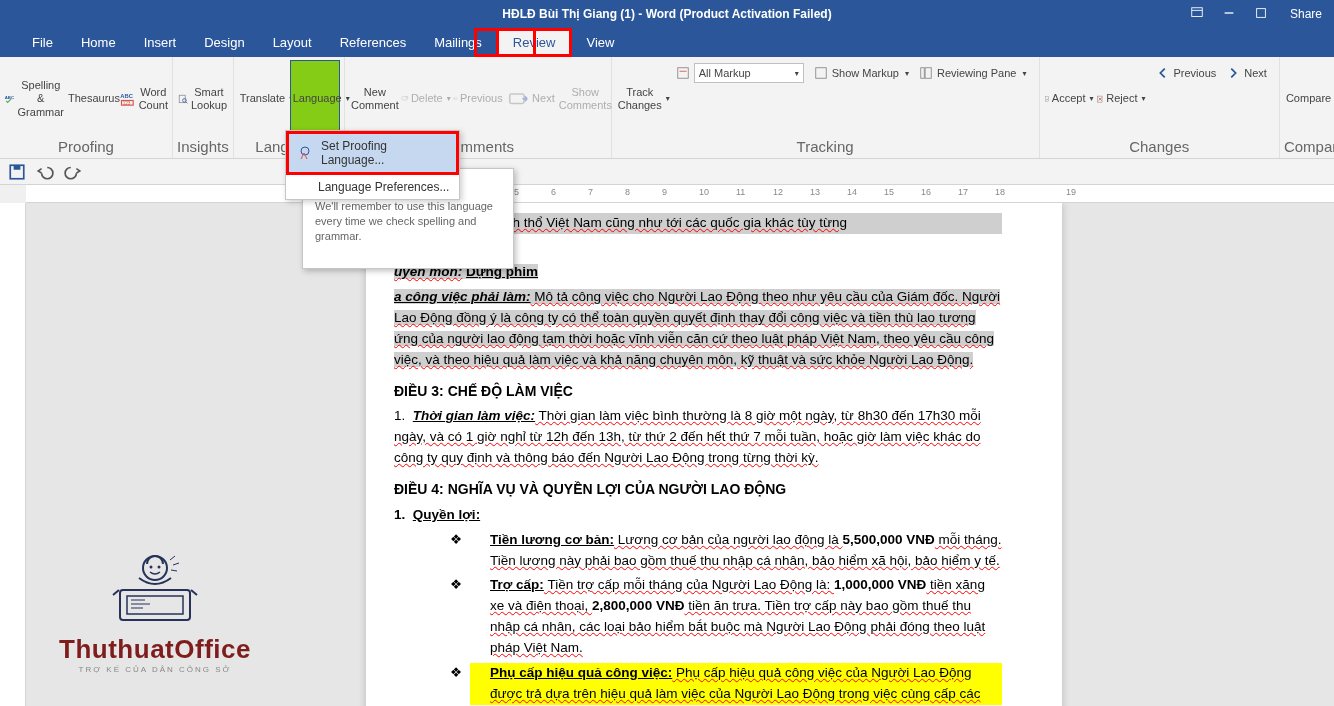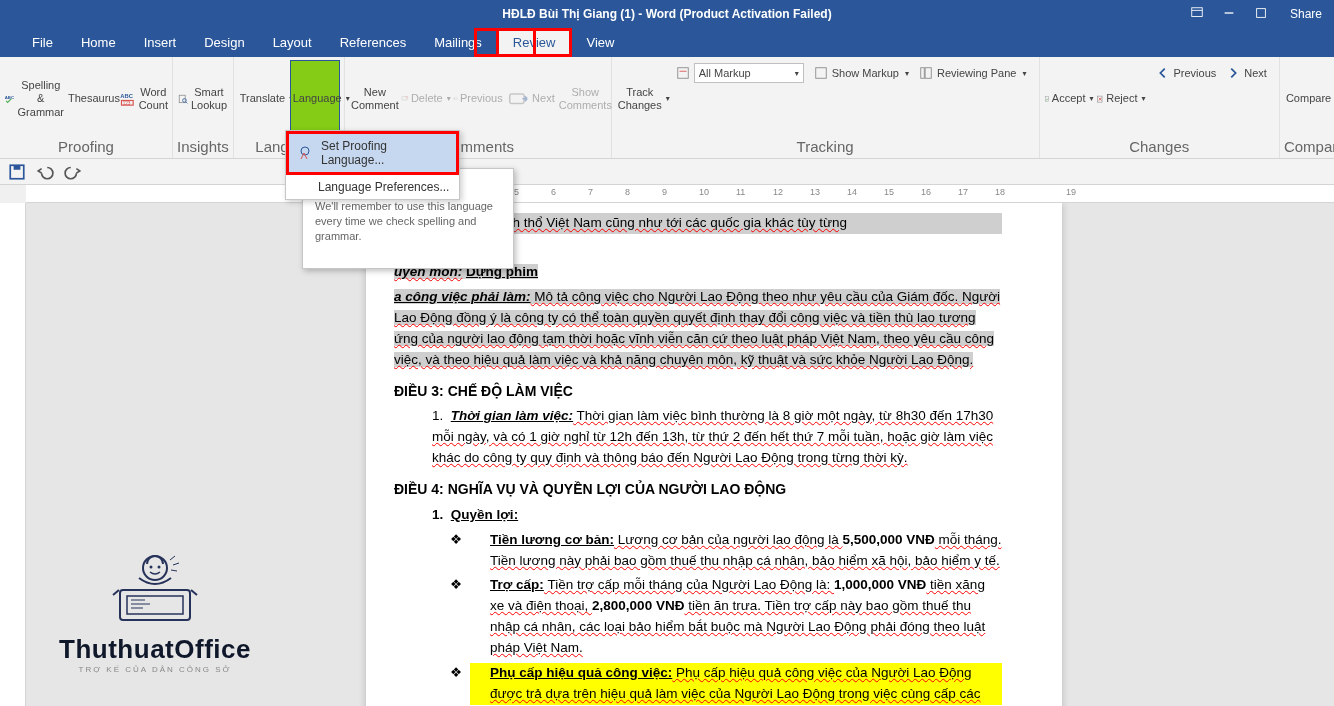--- a/index.html
+++ b/index.html
@@ -57,29 +57,29 @@
 
 .doc-area { position: absolute; left: 26px; top: 203px; right: 0; bottom: 0; background: #e6e6e6; overflow: hidden; }
 .page { background: #fff; width: 696px; margin-left: 340px; padding: 10px 60px 40px 28px; font-family: "Times New Roman", serif; font-size: 13.5px; color: #000; line-height: 1.55; min-height: 900px; box-shadow: 0 0 8px rgba(0,0,0,0.2); }
 .page p { margin-bottom: 4px; }
 .sel { background: #cfcfcf; }
 .red-wave { text-decoration: underline wavy red; text-decoration-thickness: 1px; }
 .u { text-decoration: underline; }
 .b { font-weight: bold; }
 .i { font-style: italic; }
 .hl-yellow { background: #ffff00; }
-.indent1 { margin-left: 38px; }
+.indent1 { }
 .indent2 { margin-left: 76px; text-indent: -20px; padding-left: 20px; }
 .bullet-sym { display: inline-block; width: 20px; }
 .heading { font-weight: bold; font-size: 14px; margin-top: 10px; margin-bottom: 6px; }
 
 
 .logo-wm { position: absolute; left: 40px; top: 540px; width: 230px; z-index: 20; text-align:center; font-family: "Segoe UI", sans-serif; }
 .logo-wm svg { width: 120px; height: 90px; }
-.logo-wm .big-text { font-size: 26px; font-weight: bold; color: #0f172a; letter-spacing: 0.5px; }
+.logo-wm .big-text { font-size: 26px; font-weight: bold; color: #7f1d1d; letter-spacing: 0.5px; }
 .logo-wm .small-text { font-size: 8px; color: #888; letter-spacing: 2px; }
 
 .hl-red-box { position: absolute; border: 3px solid #ff0000; z-index: 12; pointer-events: none; }
 </style>
 </head>
 <body>
 
 <div class="title-bar">
   <span class="title-bar-text">HĐLĐ Bùi Thị Giang (1) - Word (Product Activation Failed)</span>
   <div class="title-controls">

